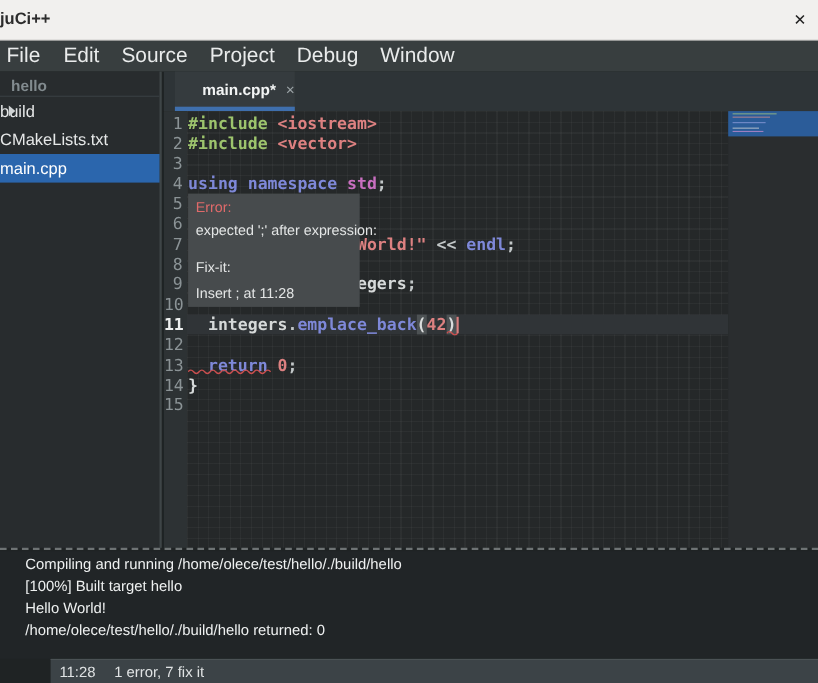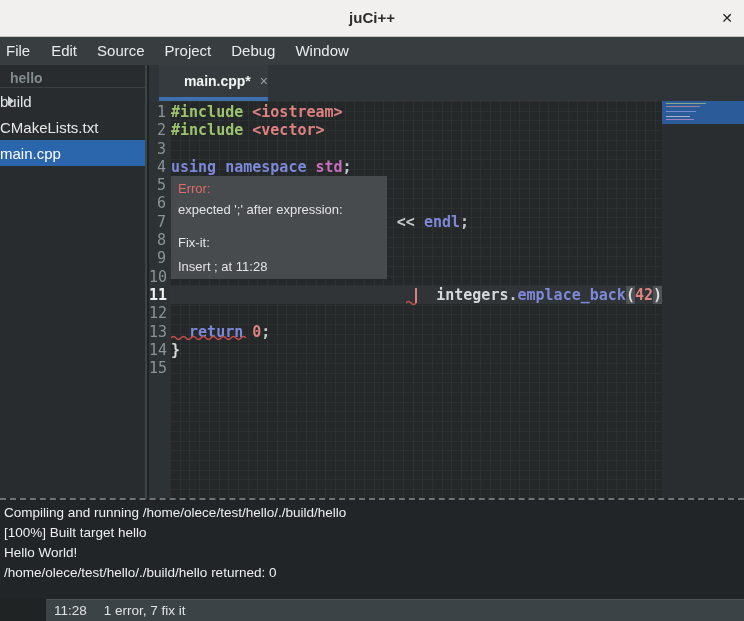--- a/index.html
+++ b/index.html
@@ -3,29 +3,29 @@
 <meta charset="utf-8">
 <style>
   * { margin:0; padding:0; box-sizing:border-box; }
   html,body { width:744px; height:621px; overflow:hidden; background:#1f2324;
               font-family:"Liberation Sans", sans-serif; }
   .window { position:relative; width:744px; height:621px; background:#1f2324; }
 
   
   .titlebar { position:absolute; left:0; top:0; width:744px; height:37px;
               background:#f1f0ee; border-bottom:1px solid #c8c6c2; }
-  .titlebar .title { display:block; text-align:center; line-height:36px;
+  .titlebar .title { display:block; line-height:36px;
               font-size:15px; font-weight:700; color:#2c2c2c; }
   .titlebar .close { position:absolute; right:11px; top:0; height:36px; line-height:36px;
               font-size:14px; color:#222; cursor:default; }
 
   
   .menubar { position:absolute; left:0; top:37px; width:744px; height:28px;
              background:#383e3f; display:flex; align-items:center; padding-left:5px; }
-  .menu-item { color:#e9ebeb; font-size:15px; padding:0 10px; line-height:28px; }
+  .menu-item { color:#e9ebeb; font-size:19px; padding:0 10px; line-height:28px; }
   .menu-item:first-child { padding-left:1px; padding-right:11px; }
 
   
   .content { position:absolute; left:0; top:65px; width:744px; height:433px; }
 
   
   .sidebar { position:absolute; left:0; top:0; width:147px; height:433px;
              background:#282c2e; border-right:2px solid #3e4547; }
   .side-header { color:#828b8f; font-size:14px; font-weight:700; padding:5px 0 0 10px;
                  height:23px; border-bottom:1px solid #3a4042; }
@@ -50,55 +50,55 @@
   .gutter-num { height:18.3px; line-height:18.3px; font-family:"DejaVu Sans Mono", monospace;
             font-size:15px; color:#8b9396; padding-right:4px; }
   .gutter-num.current { color:#eef0f0; font-weight:700; }
 
   .codearea { position:absolute; left:21px; top:0; width:492px; height:397px; padding-top:2px;
       background-image:
         repeating-linear-gradient(to right, rgba(255,255,255,0.034) 0 1px, transparent 1px 9.7px),
         repeating-linear-gradient(to bottom, rgba(255,255,255,0.034) 0 1px, transparent 1px 9.7px); font-weight: bold; }
   .code-line { height:18.3px; line-height:18.3px; white-space:pre;
       font-family:"DejaVu Sans Mono", monospace; font-size:15px; color:#d6d9d9; padding-left:1px; }
-  .code-line.current { background:#303437;text-align:right; }
+  .code-line.current { background:#303437; }
   .tk-p { color:#d6d9d9; }
   .tk-k { color:#7e88d8; }
   .tk-s { color:#dd8181; }
   .tk-g { color:#9dc46d; }
   .tk-n { color:#c96fc0; }
   .tk-o { color:#c2c7c8; }
   .tk-b { color:#dadddd; background:#4d5254; }
 
   .cursor { position:absolute; left:245px; top:187px; width:2px; height:15px; background:#d98080; }
   .squiggle { position:absolute; }
 
   
   .minimap { position:absolute; left:513px; top:0; width:82px; height:397px; background:#2a2d2f; }
   .minimap-viewport { position:absolute; left:0; top:0; width:82px; height:23px;
                       background:#2b5c99; padding:2px 0 0 4px; }
   .mm-row { height:1px; margin-bottom:1.6px; opacity:0.7; }
 
   
-  .tooltip { position:absolute; left:22px; top:75px; width:216px; height:103px;
+  .tooltip { position:absolute; left:22px; top:75px; width:156px; height:103px;
              background:#474b4d; font-size:13px; color:#e3e5e5; }
   .tooltip > div { position:absolute; left:7px; white-space:nowrap; }
   .tt-error-label { top:5px; color:#e06a6a; }
   .tt-error-text  { top:26px; }
   .tt-fixit-label { top:59px; }
   .tt-fixit-text  { top:83px; }
 
   
   .divider { position:absolute; left:0; top:498px; width:744px; height:3px;
              border-top:2px dashed #6e7374; }
 
   
   .terminal { position:absolute; left:0; top:501px; width:744px; height:98px;
               background:#212527; padding:2px 4px; }
-  .terminal-line { color:#eef0f0; font-size:13.5px; line-height:20px; white-space:pre; }
+  .terminal-line { color:#eef0f0; font-size:13.5px; line-height:20px; white-space:pre;margin-left:19px; }
 
   
   .statusbar { position:absolute; left:0; top:599px; width:744px; height:22px;
                background:#3c4347; border-top:1px solid #4b5255;
                display:flex; align-items:center; color:#e0e3e4; font-size:13.5px;margin-left:46px; }
   .status-pos { margin-left:8px; }
   .status-diag { margin-left:17px; }
 </style>
 </head>
 <body>

